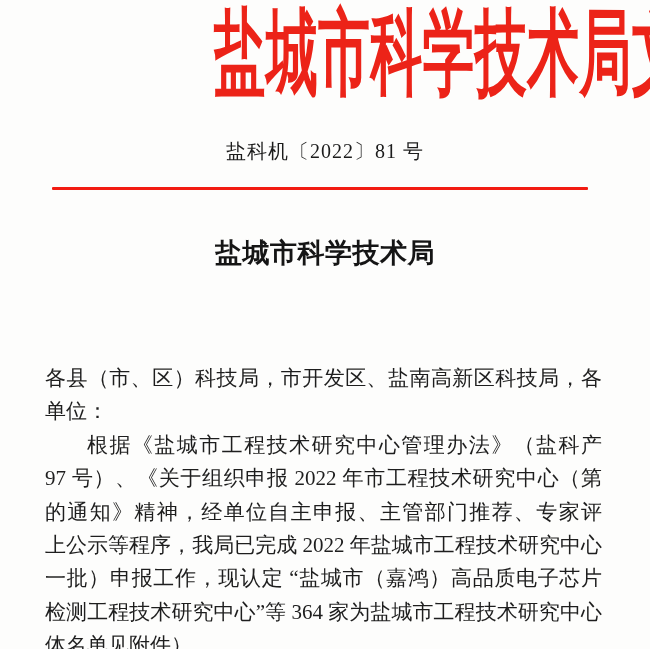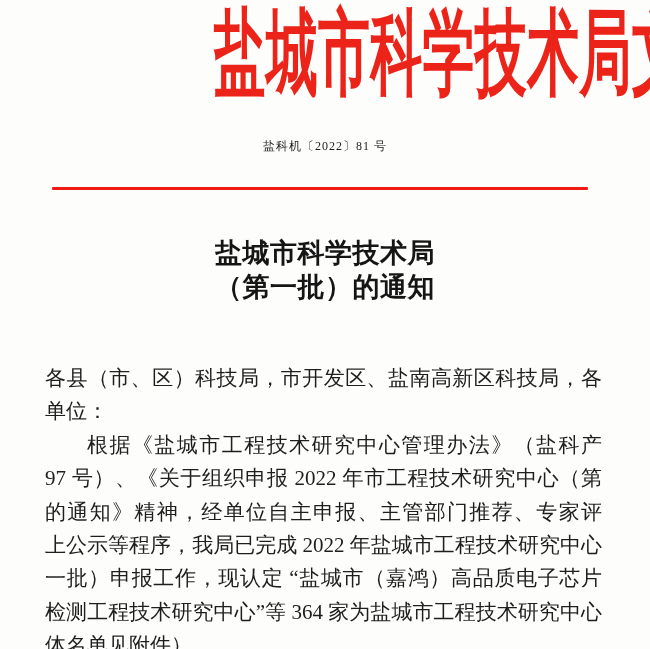--- a/index.html
+++ b/index.html
@@ -35,21 +35,21 @@
     transform-origin: 50% 0;
     letter-spacing: 1px;
   }
   
   .doc-number {
     position: absolute;
     top: 138px;
     left: 0;
     width: 650px;
     text-align: center;
-    font-size: 12px;
+    font-size: 20px;
     letter-spacing: 1px;
     color: #1c1c1c;
   }
   
   .red-rule {
     position: absolute;
     top: 187px;
     left: 52px;
     width: 536px;
     height: 3px;
@@ -102,21 +102,20 @@
   <div class="red-title">
     <span class="squeeze">盐城市科学技术局文件</span>
   </div>
 
   <div class="doc-number">盐科机〔2022〕81 号</div>
 
   <div class="red-rule"></div>
 
   <div class="notice-title">
     <div>盐城市科学技术局</div>
-    <div>（第一批）的通知</div>
   </div>
 
   <div class="body-block">
     <div class="body-line">各县（市、区）科技局，市开发区、盐南高新区科技局，各有关</div>
     <div class="body-line short">单位：</div>
     <div class="body-line indent">根据《盐城市工程技术研究中心管理办法》（盐科产〔2017〕</div>
     <div class="body-line">97 号）、《关于组织申报 2022 年市工程技术研究中心（第一批）</div>
     <div class="body-line">的通知》精神，经单位自主申报、主管部门推荐、专家评审、网</div>
     <div class="body-line">上公示等程序，我局已完成 2022 年盐城市工程技术研究中心（第</div>
     <div class="body-line">一批）申报工作，现认定 “盐城市（嘉鸿）高品质电子芯片封装</div>

